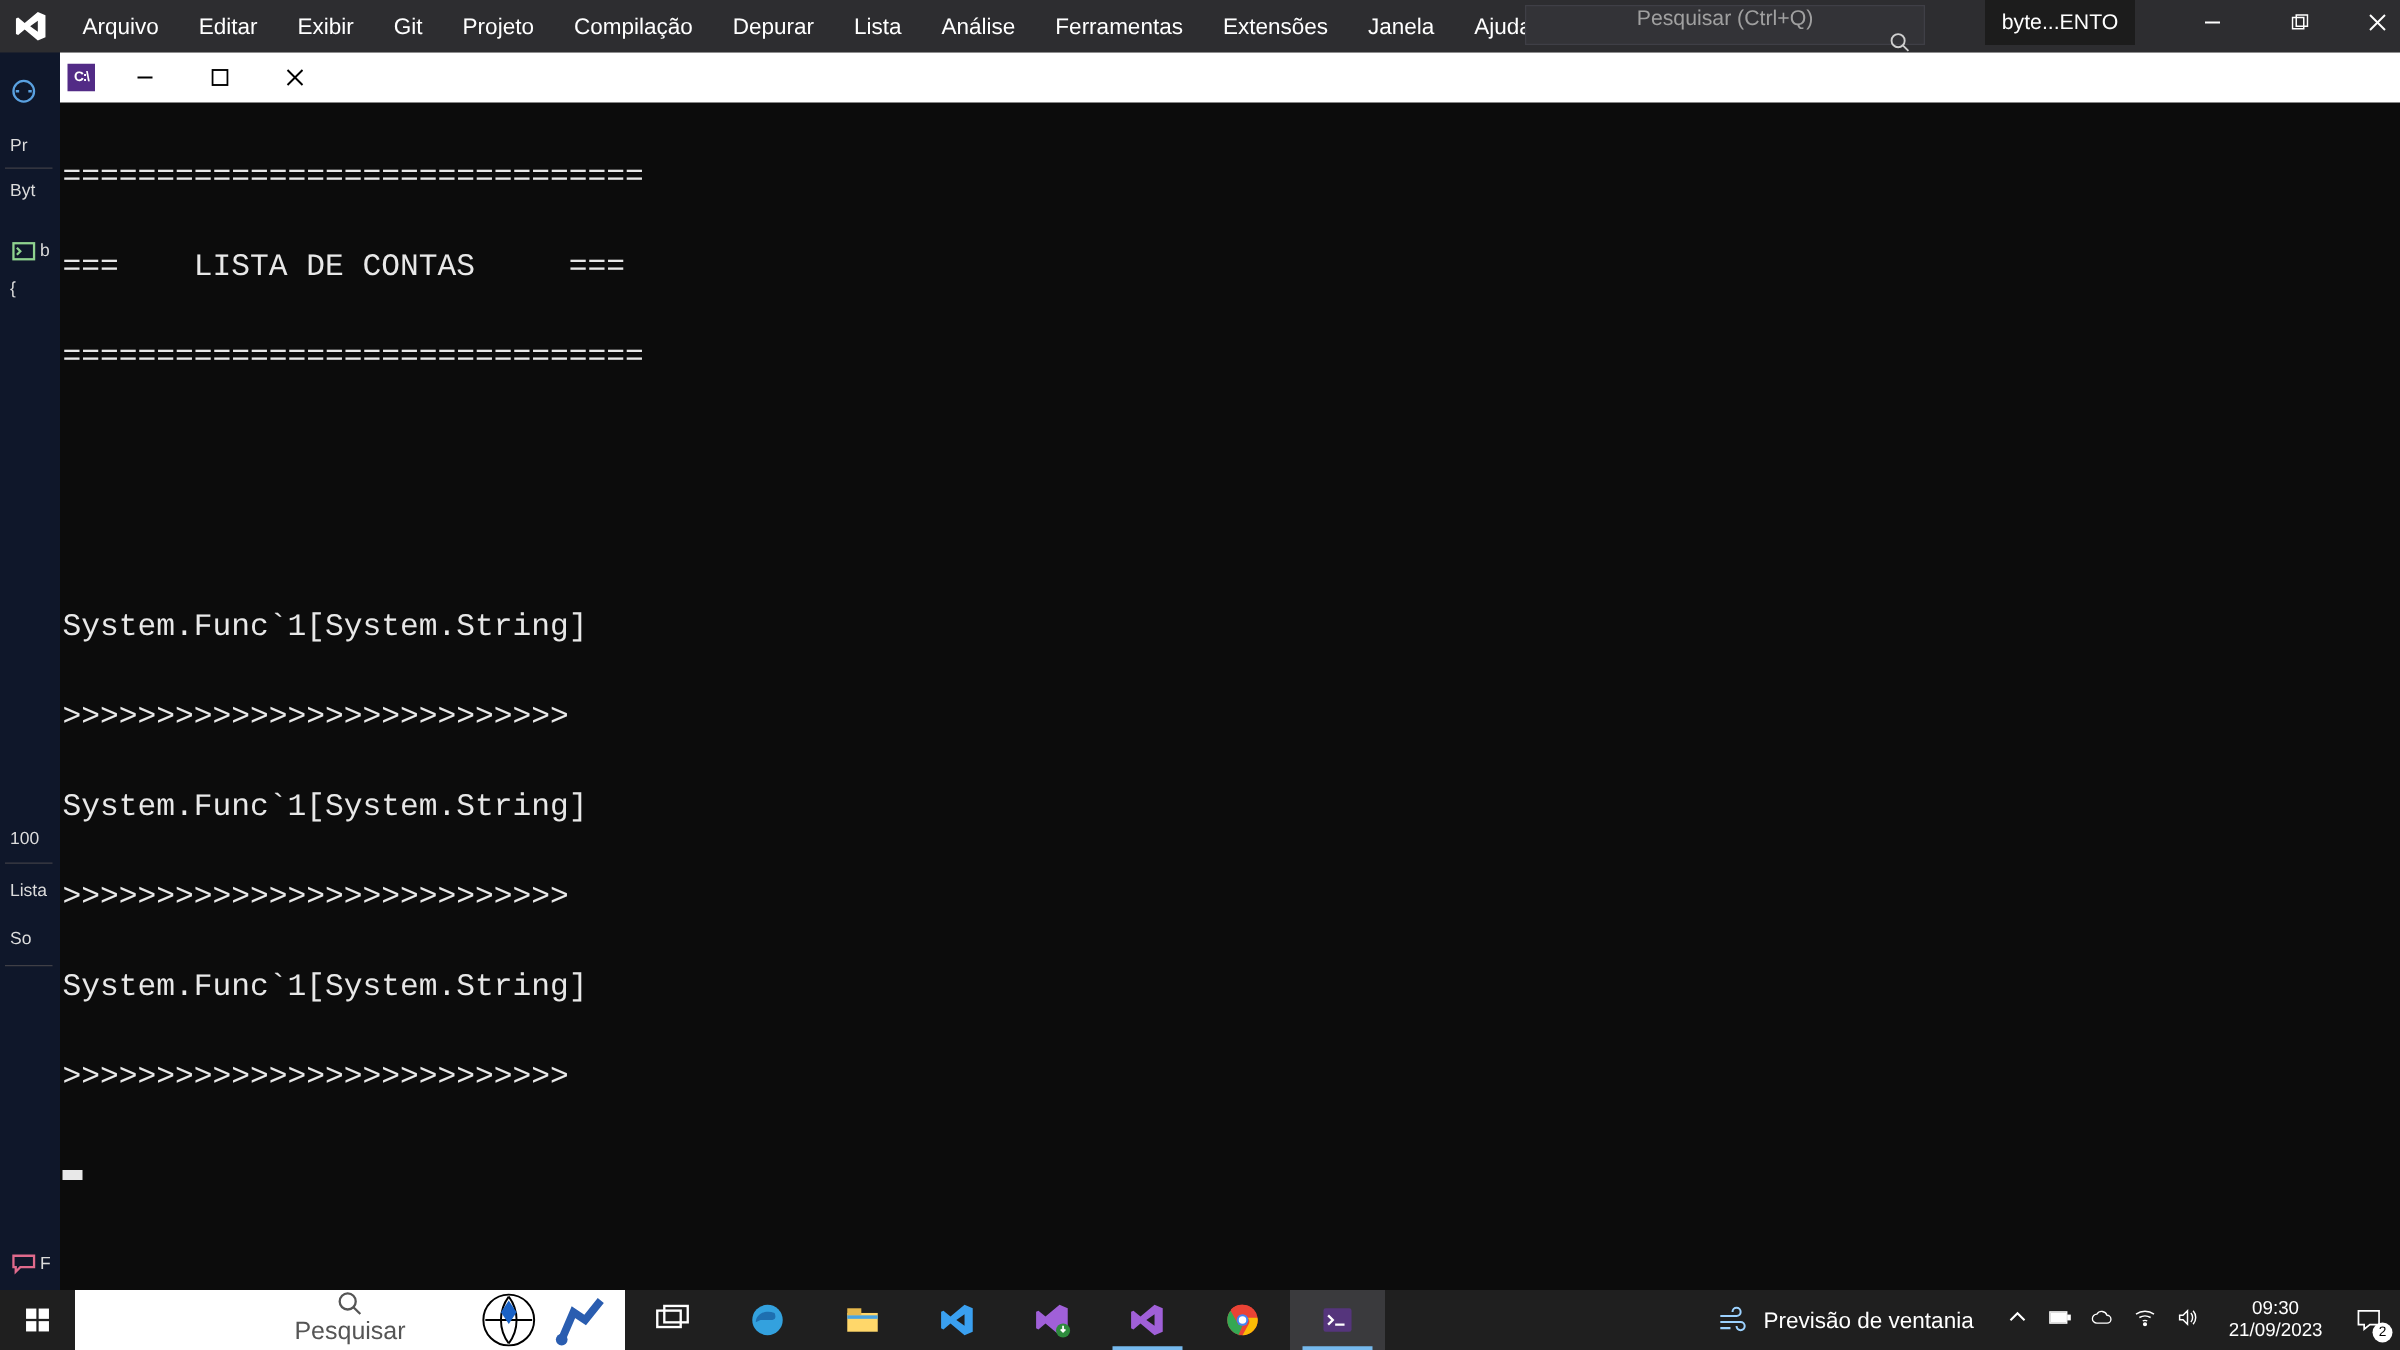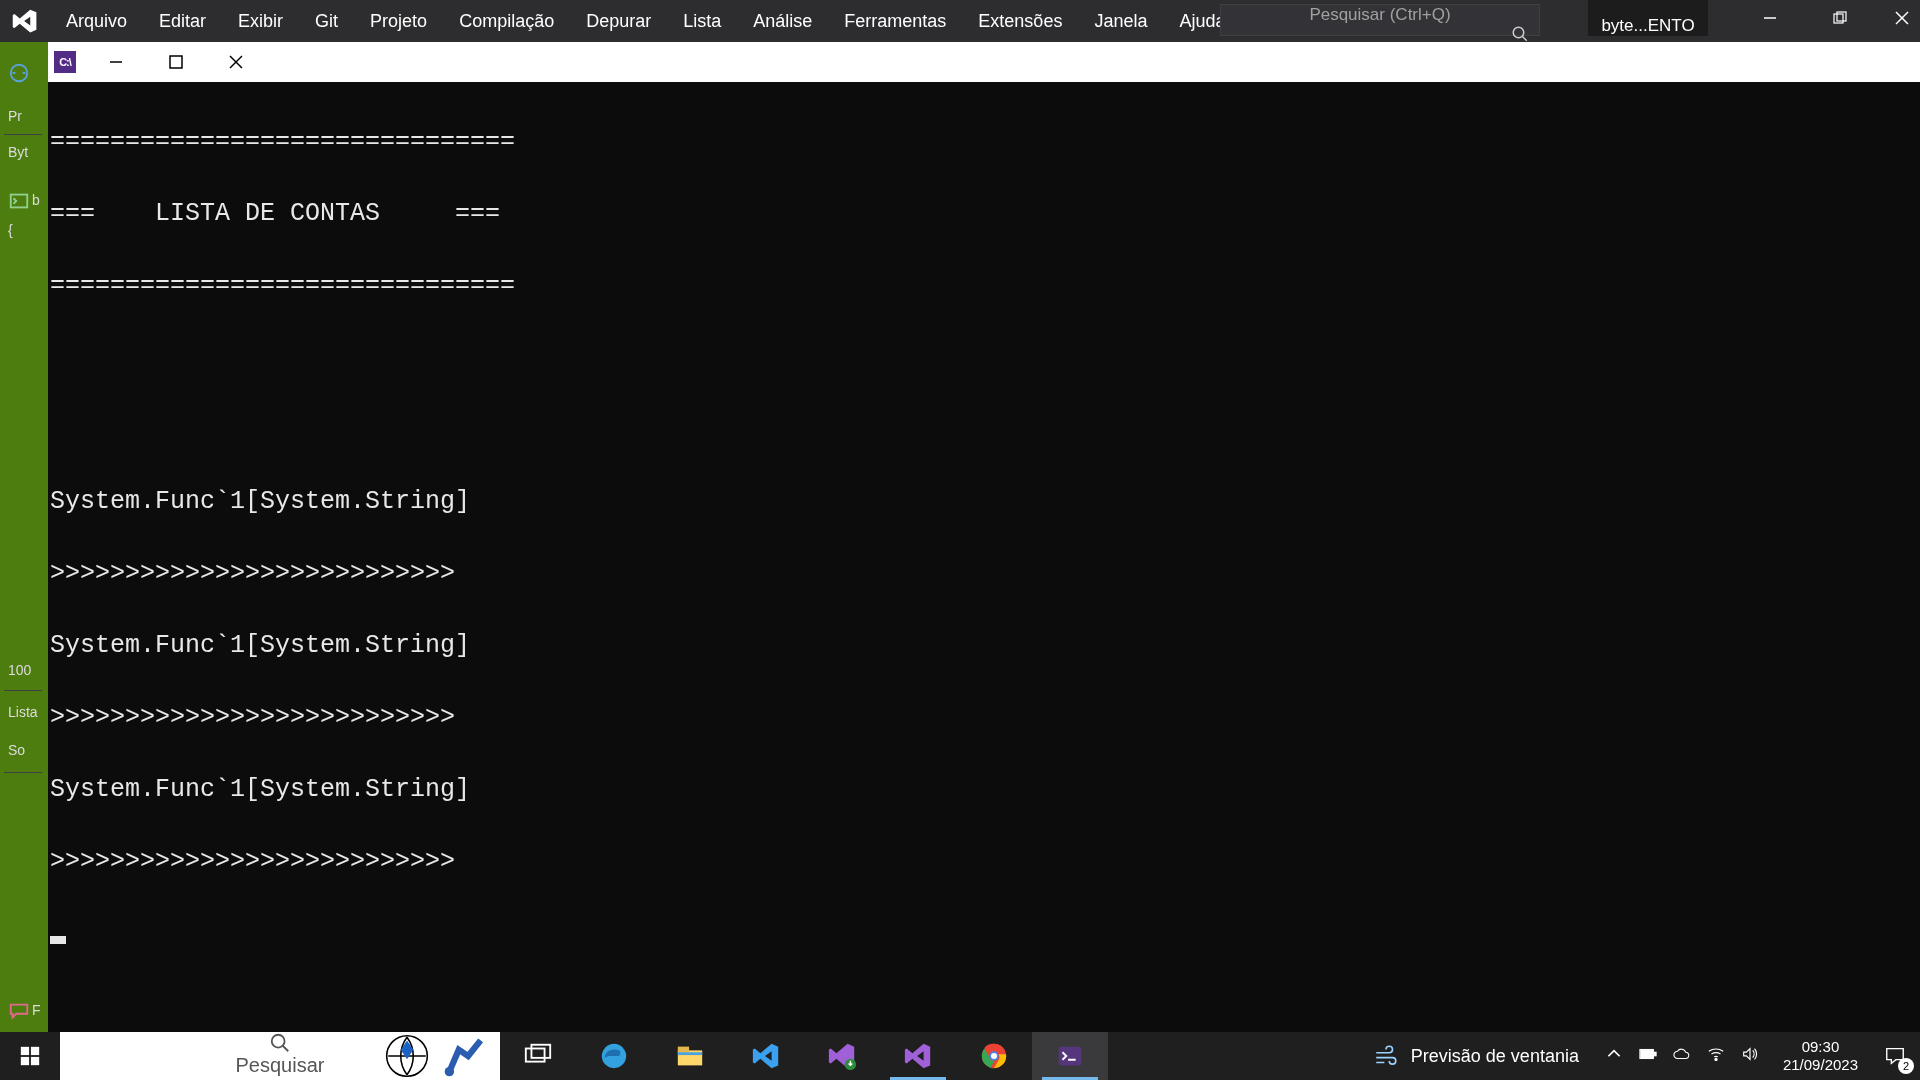--- a/index.html
+++ b/index.html
@@ -46,42 +46,42 @@
   }
   .vs-search-icon {
     margin-left: auto;
     width: 18px; height: 18px;
   }
   .vs-tab {
     position: absolute;
     left: 1588px; top: 0;
     width: 120px; height: 36px;
     background: #1c1c1c;
-    display: flex; align-items: flex-end; justify-content: center;
+    display: flex; align-items: center; justify-content: center;
     font-size: 17px;
     color: #ffffff;
   }
   .vs-winbtn {
     position: absolute; top: 0;
     width: 60px; height: 36px;
     display: flex; align-items: center; justify-content: center;
     color: #ffffff;
   }
   .vs-winbtn.min   { left: 1740px; }
   .vs-winbtn.max   { left: 1810px; }
   .vs-winbtn.close { left: 1872px; }
   .vs-winbtn svg { width: 14px; height: 14px; }
 
   
   .vs-left-strip {
     position: absolute;
     left: 0; top: 42px;
     width: 48px;
     bottom: 48px;
-    background: #4d7c0f;
+    background: #0f172a;
     color: #dcdcdc;
     font-size: 14px;
   }
   .vs-left-strip .chip {
     position: absolute;
     left: 8px;
     width: 38px;
     overflow: hidden;
     white-space: nowrap;
   }

